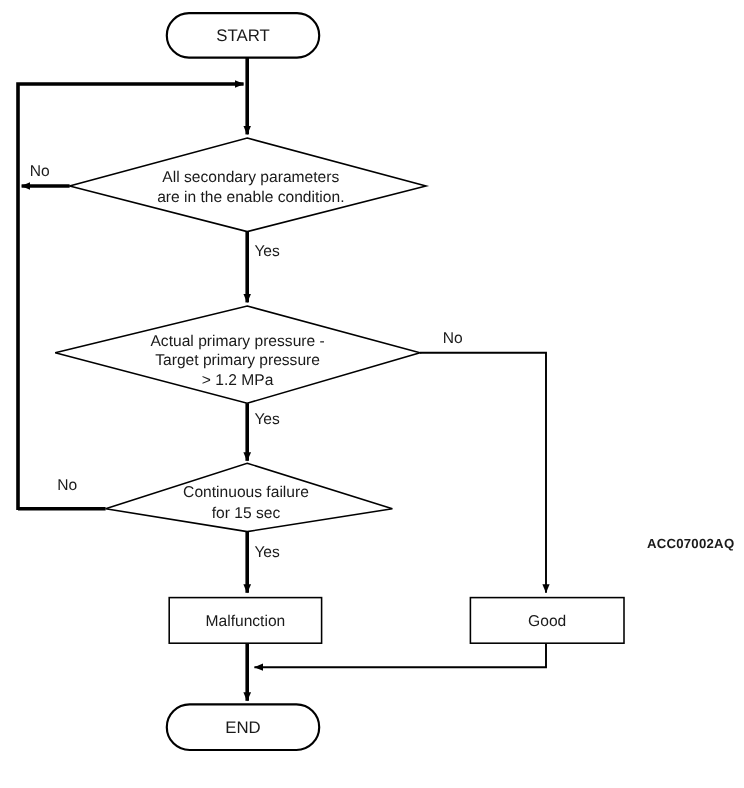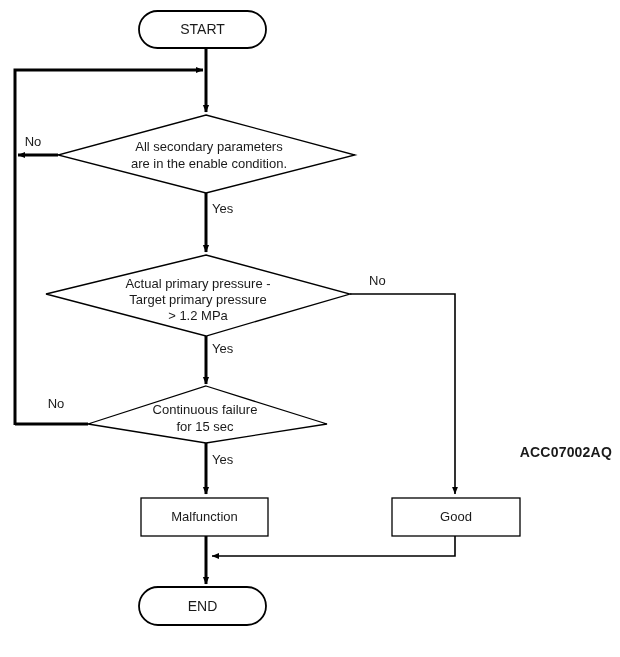--- a/index.html
+++ b/index.html
@@ -61,21 +61,21 @@
     font-family: "Liberation Sans", sans-serif;
     font-size: 13px;
     fill: #1a1a1a;
     dominant-baseline: middle;
   }
   .corner-code {
     position: absolute;
     right: 8px;
     bottom: 9px;
     font-family: "Liberation Sans", sans-serif;
-    font-size: 14px;
+    font-size: 11px;
     font-weight: bold;
     color: #1a1a1a;
     letter-spacing: 0.2px;
   }
 </style>
 </head>
 <body>
 
 <div id="flow-root">
   <svg width="620" height="657" viewBox="0 0 620 657">

